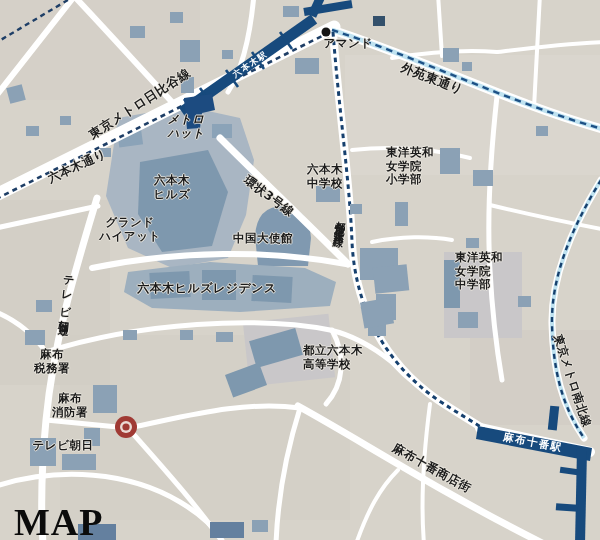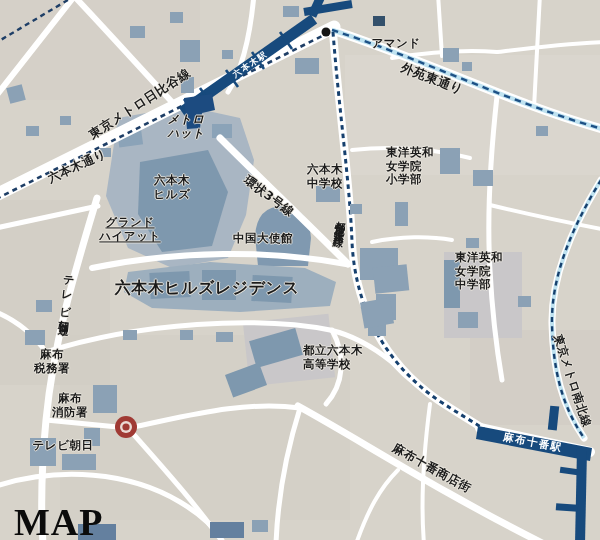--- a/index.html
+++ b/index.html
@@ -180,33 +180,33 @@
       <circle cx="126" cy="427" r="3.6" fill="#a03a34"></circle>
     </g>
   </svg>
 
   <div class="lbl" style="left:140px;top:104px;font-size:12.5px;transform:translate(-50%,-50%) rotate(-33deg);">東京メトロ日比谷線</div>
   <div class="lbl" style="left:77px;top:166px;font-size:12px;transform:translate(-50%,-50%) rotate(-25deg);">六本木通り</div>
   <div class="lbl left" style="left:186px;top:127px;transform:translate(-50%,-50%);font-style:italic;">メトロ
 ハット</div>
   <div class="lbl" style="left:172px;top:188px;transform:translate(-50%,-50%);">六本木
 ヒルズ</div>
-  <div class="lbl" style="left:130px;top:230px;transform:translate(-50%,-50%);text-decoration:underline;">グランド
+  <div class="lbl" style="left:130px;top:230px;transform:translate(-50%,-50%);">グランド
 ハイアット</div>
   <div class="lbl" style="left:263px;top:239px;transform:translate(-50%,-50%);">中国大使館</div>
   <div class="lbl" style="left:269px;top:196px;font-size:12px;transform:translate(-50%,-50%) rotate(37deg);">環状3号線</div>
-  <div class="lbl" style="left:207px;top:288px;font-size:16px;white-space:nowrap;transform:translate(-50%,-50%);">六本木ヒルズレジデンス</div>
+  <div class="lbl" style="left:207px;top:288px;font-size:12px;white-space:nowrap;transform:translate(-50%,-50%);">六本木ヒルズレジデンス</div>
   <div class="lbl vert" style="left:66px;top:300px;font-size:11px;transform:translate(-50%,-50%) rotate(6deg);">テレビ朝日通り</div>
   <div class="lbl" style="left:325px;top:177px;transform:translate(-50%,-50%);">六本木
 中学校</div>
   <div class="lbl left" style="left:410px;top:166px;transform:translate(-50%,-50%);">東洋英和
 女学院
 小学部</div>
   <div class="lbl" style="left:432px;top:79px;font-size:12.5px;transform:translate(-50%,-50%) rotate(21deg);">外苑東通り</div>
-  <div class="lbl" style="left:348px;top:44px;transform:translate(-50%,-50%);margin-left:48px;">アマンド</div>
+  <div class="lbl" style="left:348px;top:44px;transform:translate(-50%,-50%);">アマンド</div>
   <div class="lbl vert" style="left:341px;top:222px;font-size:10.5px;transform:translate(-50%,-50%) rotate(7deg);">都営地下鉄大江戸線</div>
   <div class="lbl left" style="left:479px;top:271px;transform:translate(-50%,-50%);">東洋英和
 女学院
 中学部</div>
   <div class="lbl left" style="left:285px;top:358px;transform:translate(-50%,-50%);margin-left:48px;">都立六本木
 高等学校</div>
   <div class="lbl" style="left:52px;top:362px;transform:translate(-50%,-50%);">麻布
 税務署</div>
   <div class="lbl" style="left:70px;top:406px;transform:translate(-50%,-50%);">麻布
 消防署</div>

